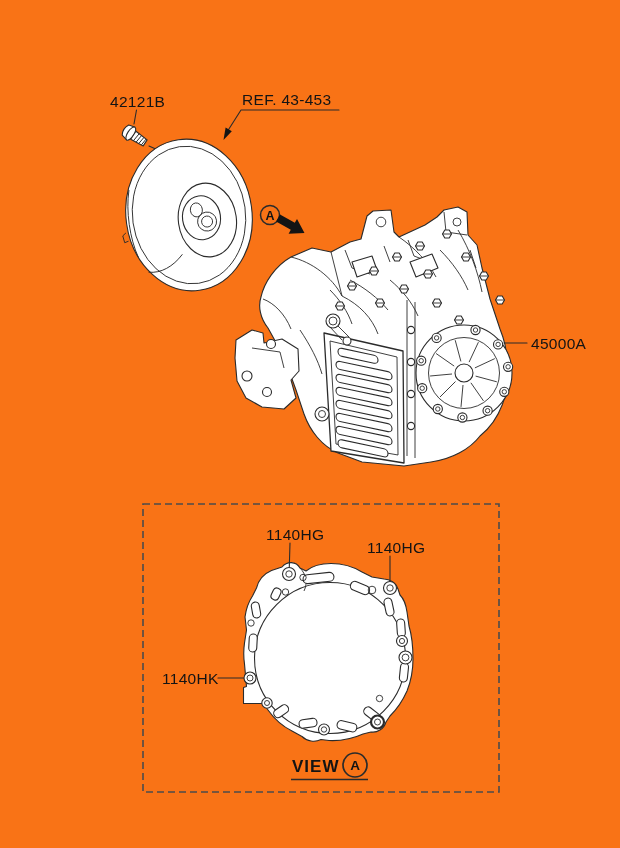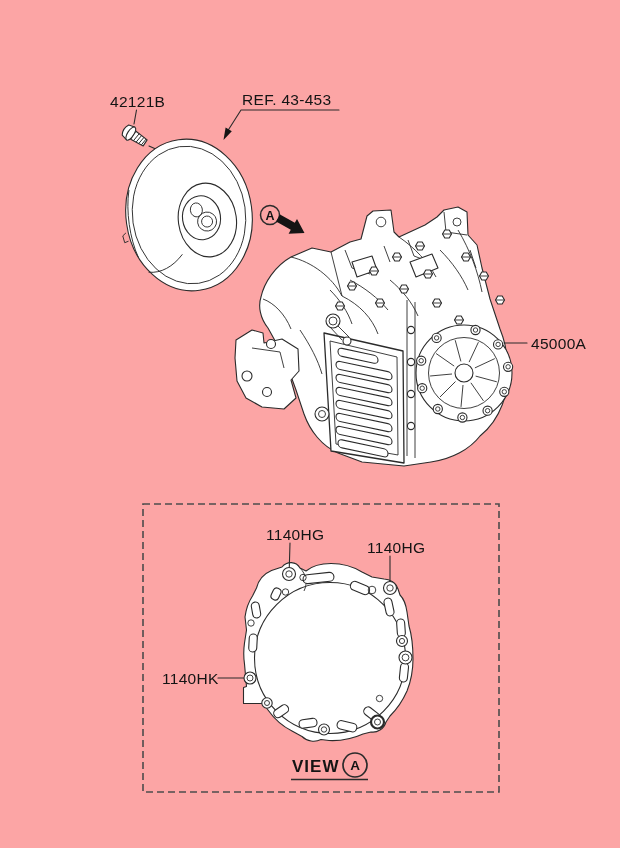--- a/index.html
+++ b/index.html
@@ -1,16 +1,16 @@
 <!DOCTYPE html>
 <html><head>
 <meta charset="utf-8">
 <style>
   html,body{margin:0;padding:0;background:#ffffff;}
-  .page{position:relative;width:620px;height:848px;background:#fca5a5;overflow:hidden;
+  .page{position:relative;width:620px;height:848px;background:#f97316;overflow:hidden;
         font-family:"Liberation Sans","DejaVu Sans",sans-serif;}
   svg{position:absolute;left:0;top:0;}
   .ln{stroke:#2b2b2b;stroke-width:1.1;fill:none;stroke-linejoin:round;stroke-linecap:round;}
   .fw{stroke:#2b2b2b;stroke-width:1.1;fill:#ffffff;stroke-linejoin:round;}
   .fw13{stroke:#2b2b2b;stroke-width:1.3;fill:#ffffff;stroke-linejoin:round;}
   .thin{stroke:#2b2b2b;stroke-width:0.9;fill:none;}
   .blk{fill:#141414;stroke:none;}
   .lbl{fill:#141414;font-size:15.5px;letter-spacing:0.3px;}
   .lbl-view{fill:#141414;font-size:17px;font-weight:700;letter-spacing:1px;}
   .lbl-a{fill:#141414;font-size:12.5px;font-weight:600;}

